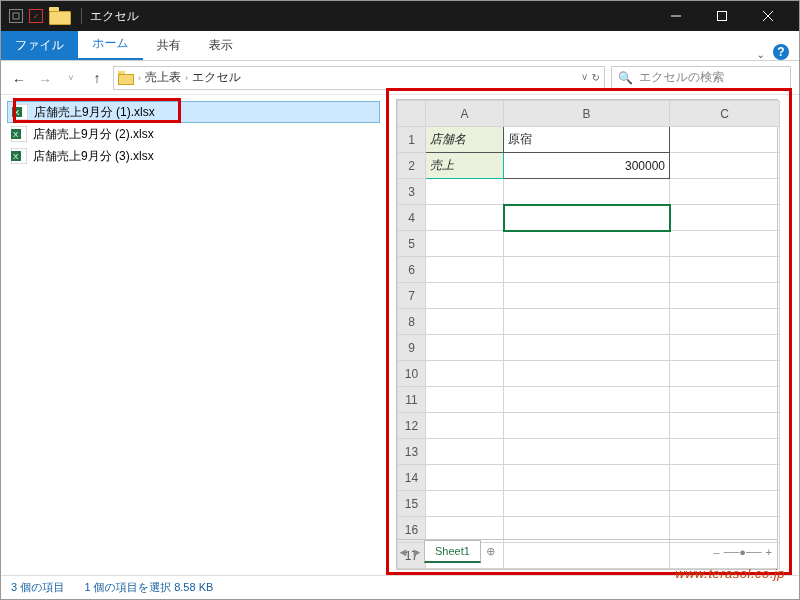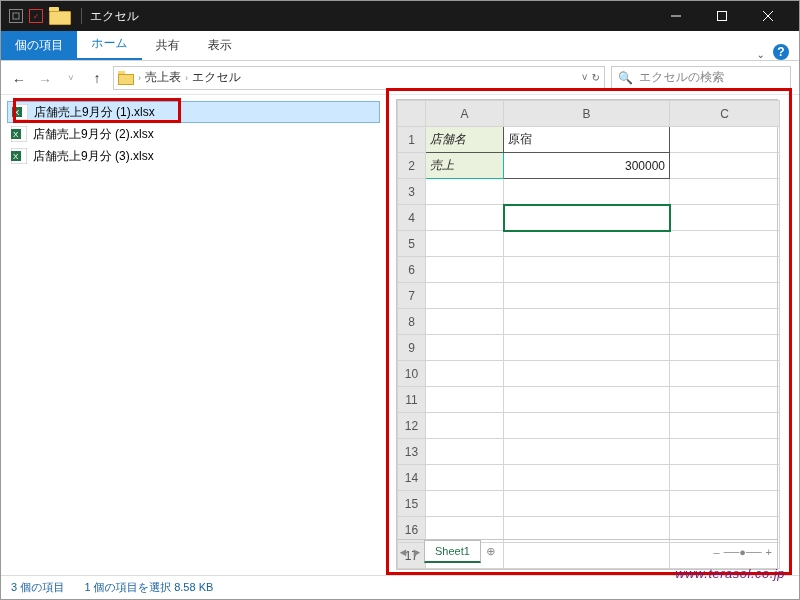--- a/index.html
+++ b/index.html
@@ -63,21 +63,21 @@
   .sheet .colB { width:166px;}
   .sheet .colC { width:110px;}
   .sheettabs { position:absolute; left:10px; bottom:12px; width:382px; height:24px; display:flex; align-items:center; font-size:11px; border-top:1px solid #c6c6c6;}
   .sheettabs .triangle { width:14px; text-align:center; color:#888;}
   .sheettabs .tab { padding:4px 10px; border:1px solid #bbb; background:#fff; border-bottom:2px solid #217346; color:#217346;}
   .sheettabs .plus { width:20px; text-align:center; color:#888;}
   .sheettabs .zoom { margin-left:auto; display:flex; gap:4px; color:#888; padding-right:6px;}
 
   
   .status { position:absolute; left:0; right:0; bottom:0; height:24px; border-top:1px solid #ddd; display:flex; align-items:center; font-size:11px; padding:0 10px; color:#1560a0; gap:20px;}
-  .water { position:absolute; right:14px; bottom:18px; font-size:13px; color:#701a75; font-style:italic; letter-spacing:.5px; z-index:3;}
+  .water { position:absolute; right:14px; bottom:18px; font-size:13px; color:#c2410c; font-style:italic; letter-spacing:.5px; z-index:3;}
 
   
   .xicon svg { display:block;}
   .foldericon-sm .tab { width:7px; height:3px; background:#f7d774;}
   .foldericon-sm .body { width:16px; height:11px; background:#f7d774; border:1px solid #c9a227;}
 </style>
 </head>
 <body>
 
 <div class="titlebar">
@@ -111,21 +111,21 @@
     <div class="winbtn">
         <svg width="10" height="10">
           <line x1="0" y1="0" x2="10" y2="10" stroke-width="1"></line>
           <line x1="10" y1="0" x2="0" y2="10" stroke-width="1"></line>
         </svg>
       </div>
   </div>
 </div>
 
 <div class="ribbon">
-  <div class="tab file">個の項目</div>
+  <div class="tab file">ファイル</div>
   <div class="tab active">ホーム</div>
   <div class="tab">共有</div>
   <div class="tab">表示</div>
   <div class="spacer"></div>
   <div class="chev">⌄</div>
   <div class="help" style="background:#1979ca;color:#fff;border-radius:50%;width:16px;height:16px;line-height:16px;text-align:center;margin-right:10px;">?</div>
 </div>
 
 <div class="navbar">
   <div class="navbtn enabled">

